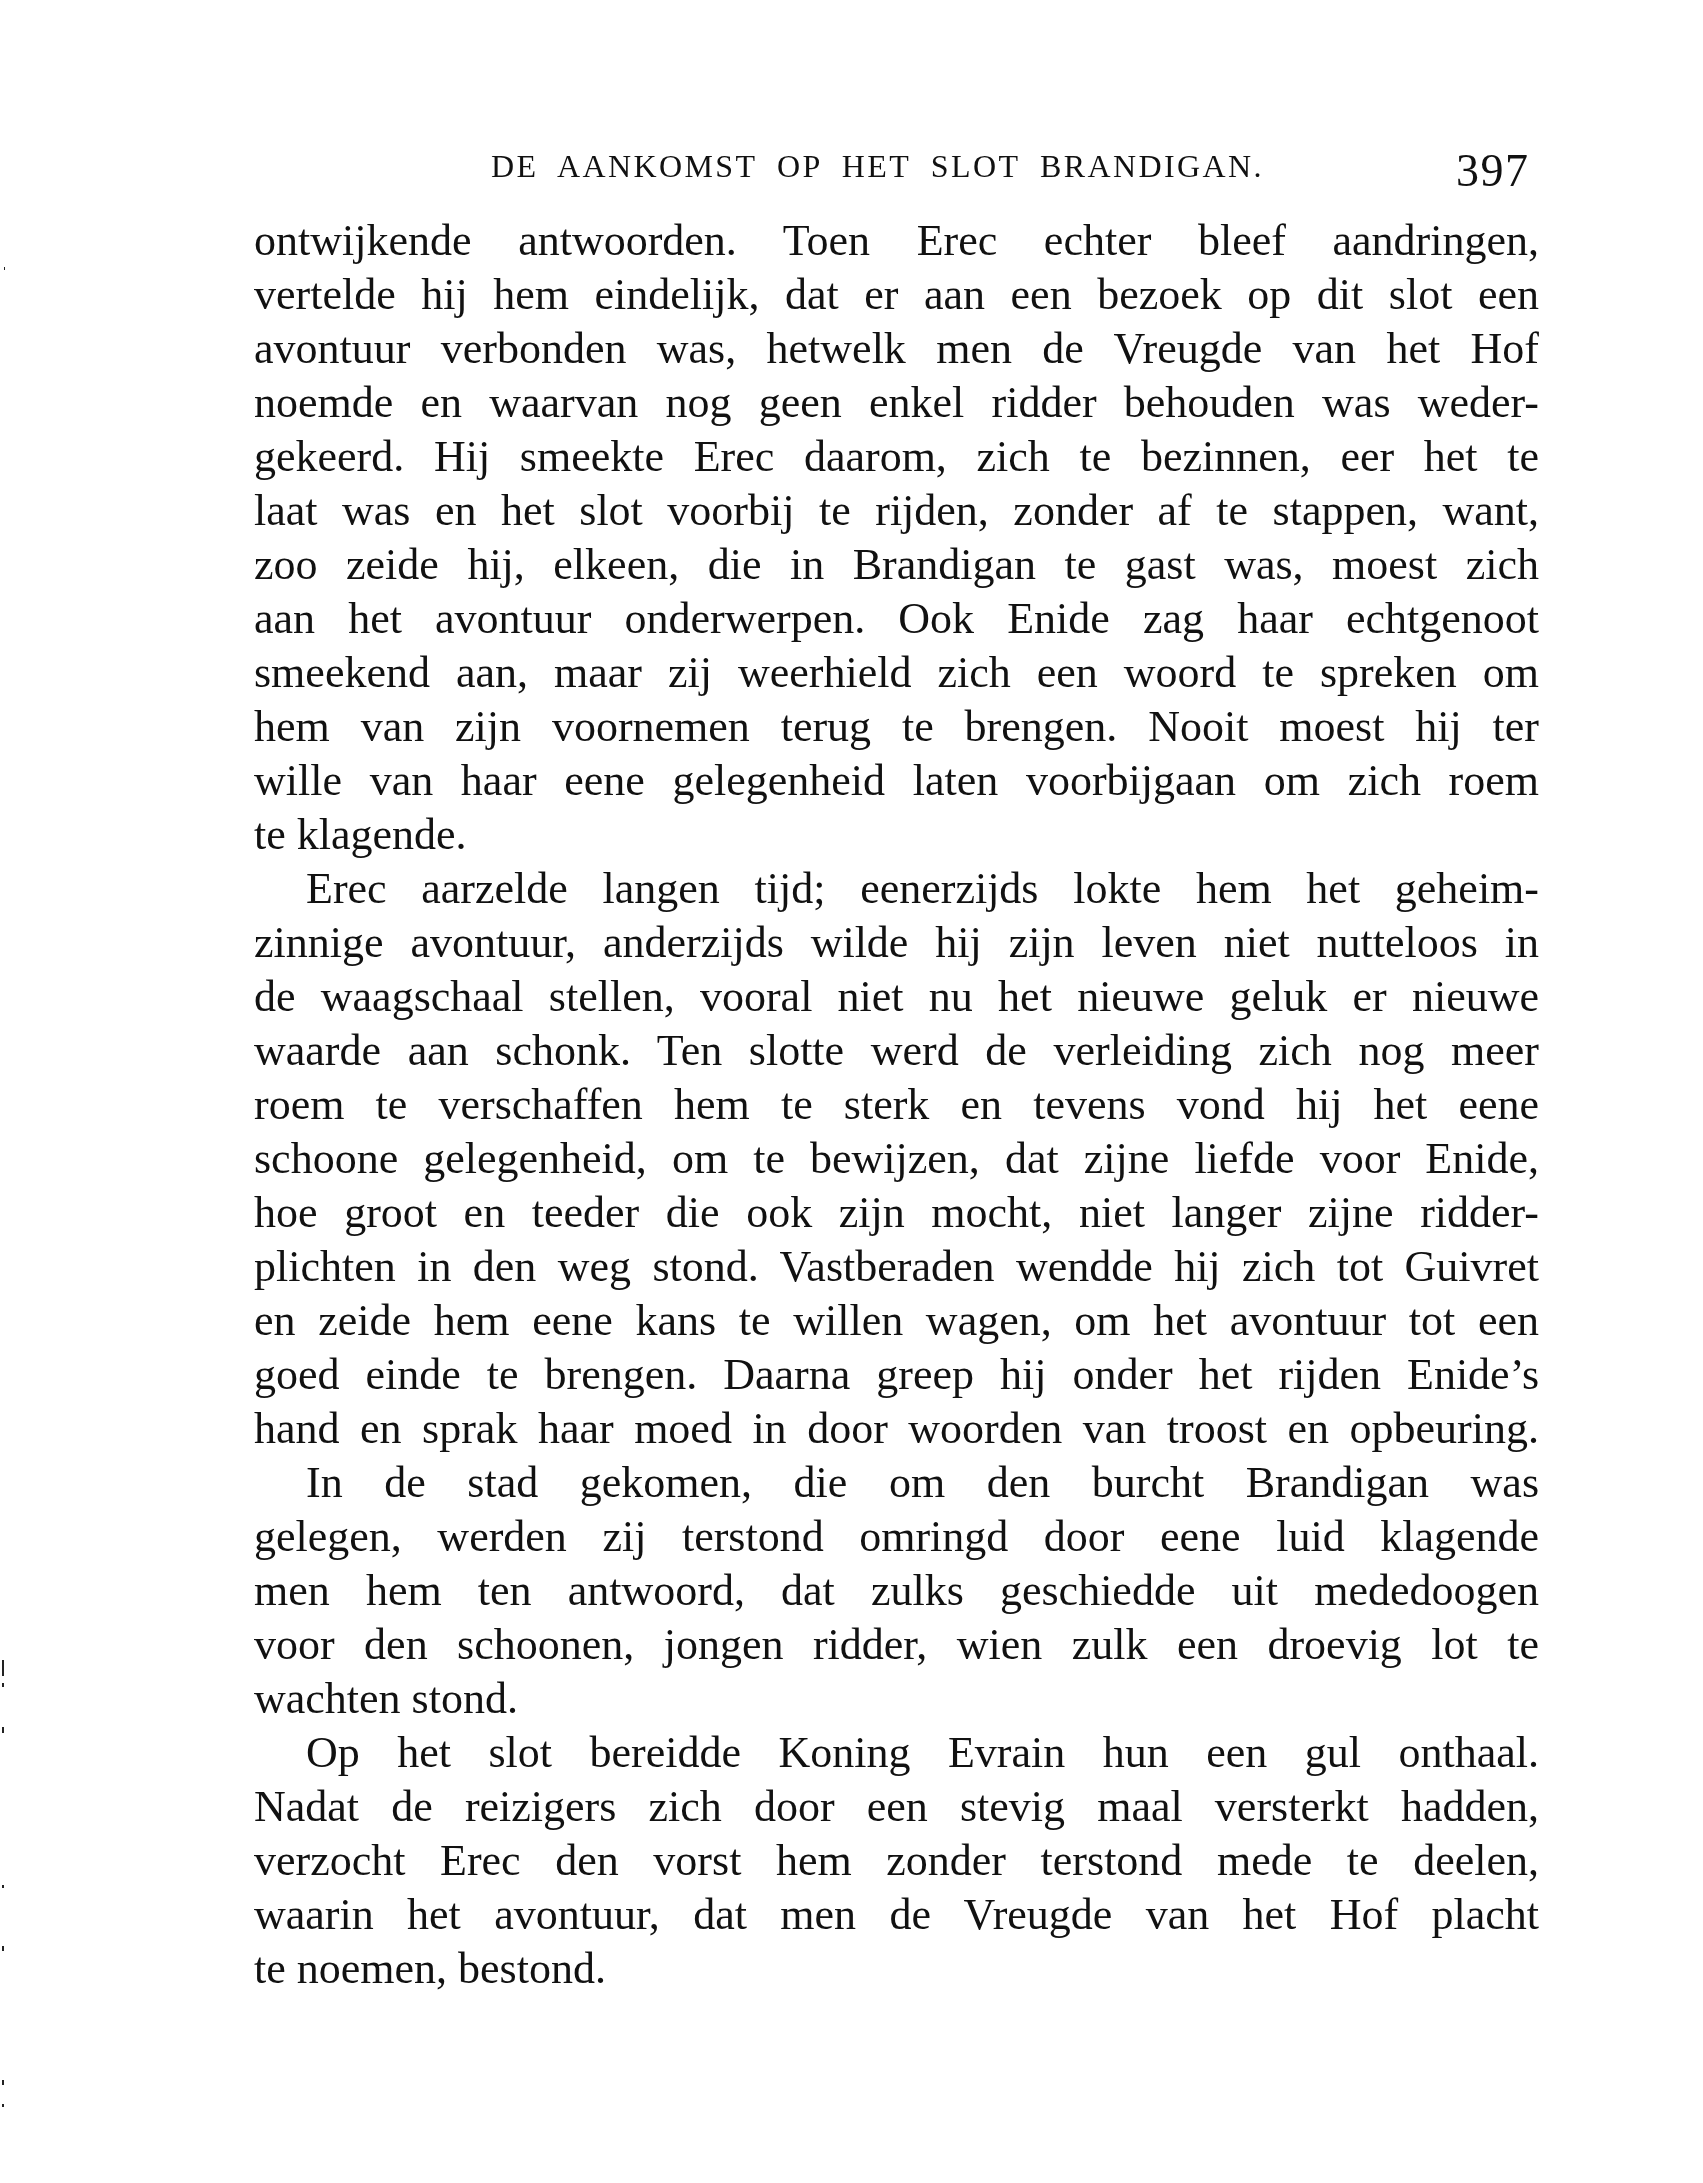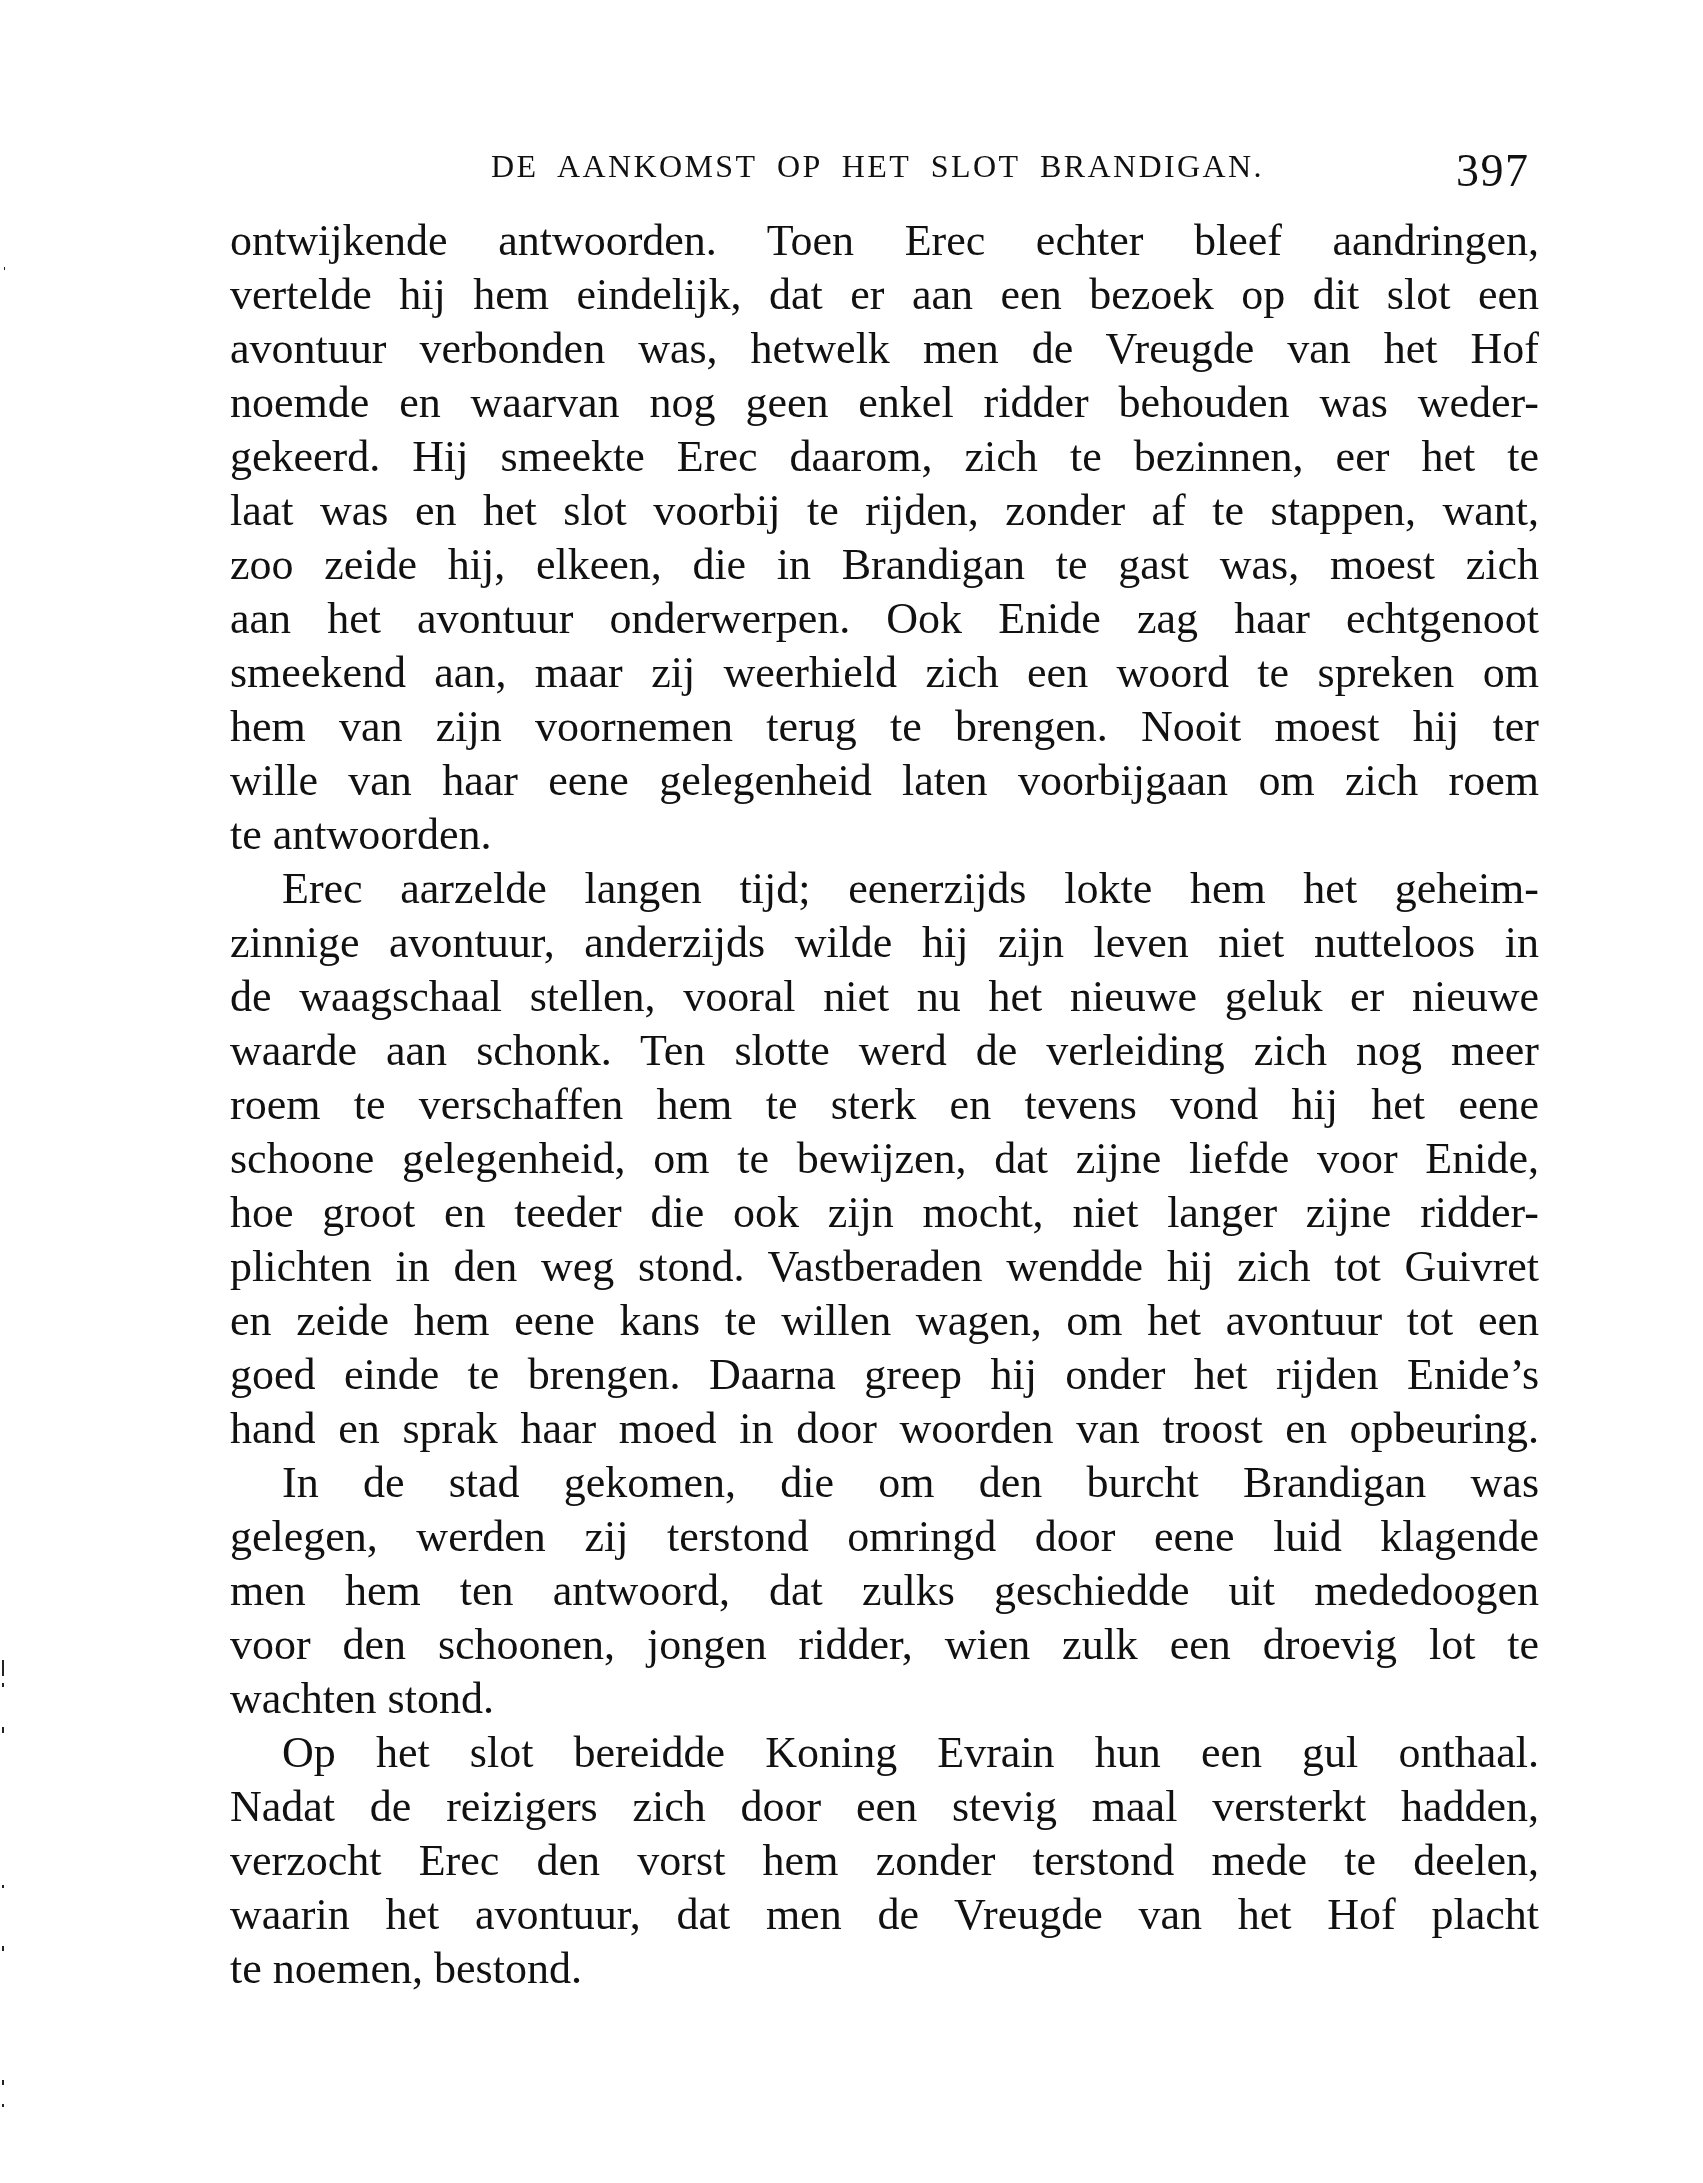--- a/index.html
+++ b/index.html
@@ -16,21 +16,21 @@
     font-family:"Liberation Serif","DejaVu Serif",serif;
     font-size:46px; line-height:53px; letter-spacing:1.5px; white-space:nowrap;
   }
   .body-text {
     position:absolute; left:230px; top:214px; width:1309px;
     font-family:"Liberation Serif","DejaVu Serif",serif;
     font-size:44px;
   }
   .line {
     display:block; height:54px; line-height:54px; white-space:nowrap;
-    text-align:justify; text-align-last:justify; overflow:visible;
+    text-align:justify; text-align-last:justify; overflow:visible;margin-left:24px;
   }
   .line.indent { padding-left:52px; }
   .line.last { text-align:left; text-align-last:left; }
   .speck { position:absolute; background:#222; }
 </style>
 </head>
 <body>
 
 <div class="page">
 
@@ -44,21 +44,21 @@
       <span class="line">vertelde hij hem eindelijk, dat er aan een bezoek op dit slot een</span>
       <span class="line">avontuur verbonden was, hetwelk men de Vreugde van het Hof</span>
       <span class="line">noemde en waarvan nog geen enkel ridder behouden was weder-</span>
       <span class="line">gekeerd. Hij smeekte Erec daarom, zich te bezinnen, eer het te</span>
       <span class="line">laat was en het slot voorbij te rijden, zonder af te stappen, want,</span>
       <span class="line">zoo zeide hij, elkeen, die in Brandigan te gast was, moest zich</span>
       <span class="line">aan het avontuur onderwerpen. Ook Enide zag haar echtgenoot</span>
       <span class="line">smeekend aan, maar zij weerhield zich een woord te spreken om</span>
       <span class="line">hem van zijn voornemen terug te brengen. Nooit moest hij ter</span>
       <span class="line">wille van haar eene gelegenheid laten voorbijgaan om zich roem</span>
-      <span class="line last">te antwoorden.</span>
+      <span class="line last">te klagende.</span>
     </div>
 
     <div>
       <span class="line indent">Erec aarzelde langen tijd; eenerzijds lokte hem het geheim-</span>
       <span class="line">zinnige avontuur, anderzijds wilde hij zijn leven niet nutteloos in</span>
       <span class="line">de waagschaal stellen, vooral niet nu het nieuwe geluk er nieuwe</span>
       <span class="line">waarde aan schonk. Ten slotte werd de verleiding zich nog meer</span>
       <span class="line">roem te verschaffen hem te sterk en tevens vond hij het eene</span>
       <span class="line">schoone gelegenheid, om te bewijzen, dat zijne liefde voor Enide,</span>
       <span class="line">hoe groot en teeder die ook zijn mocht, niet langer zijne ridder-</span>

